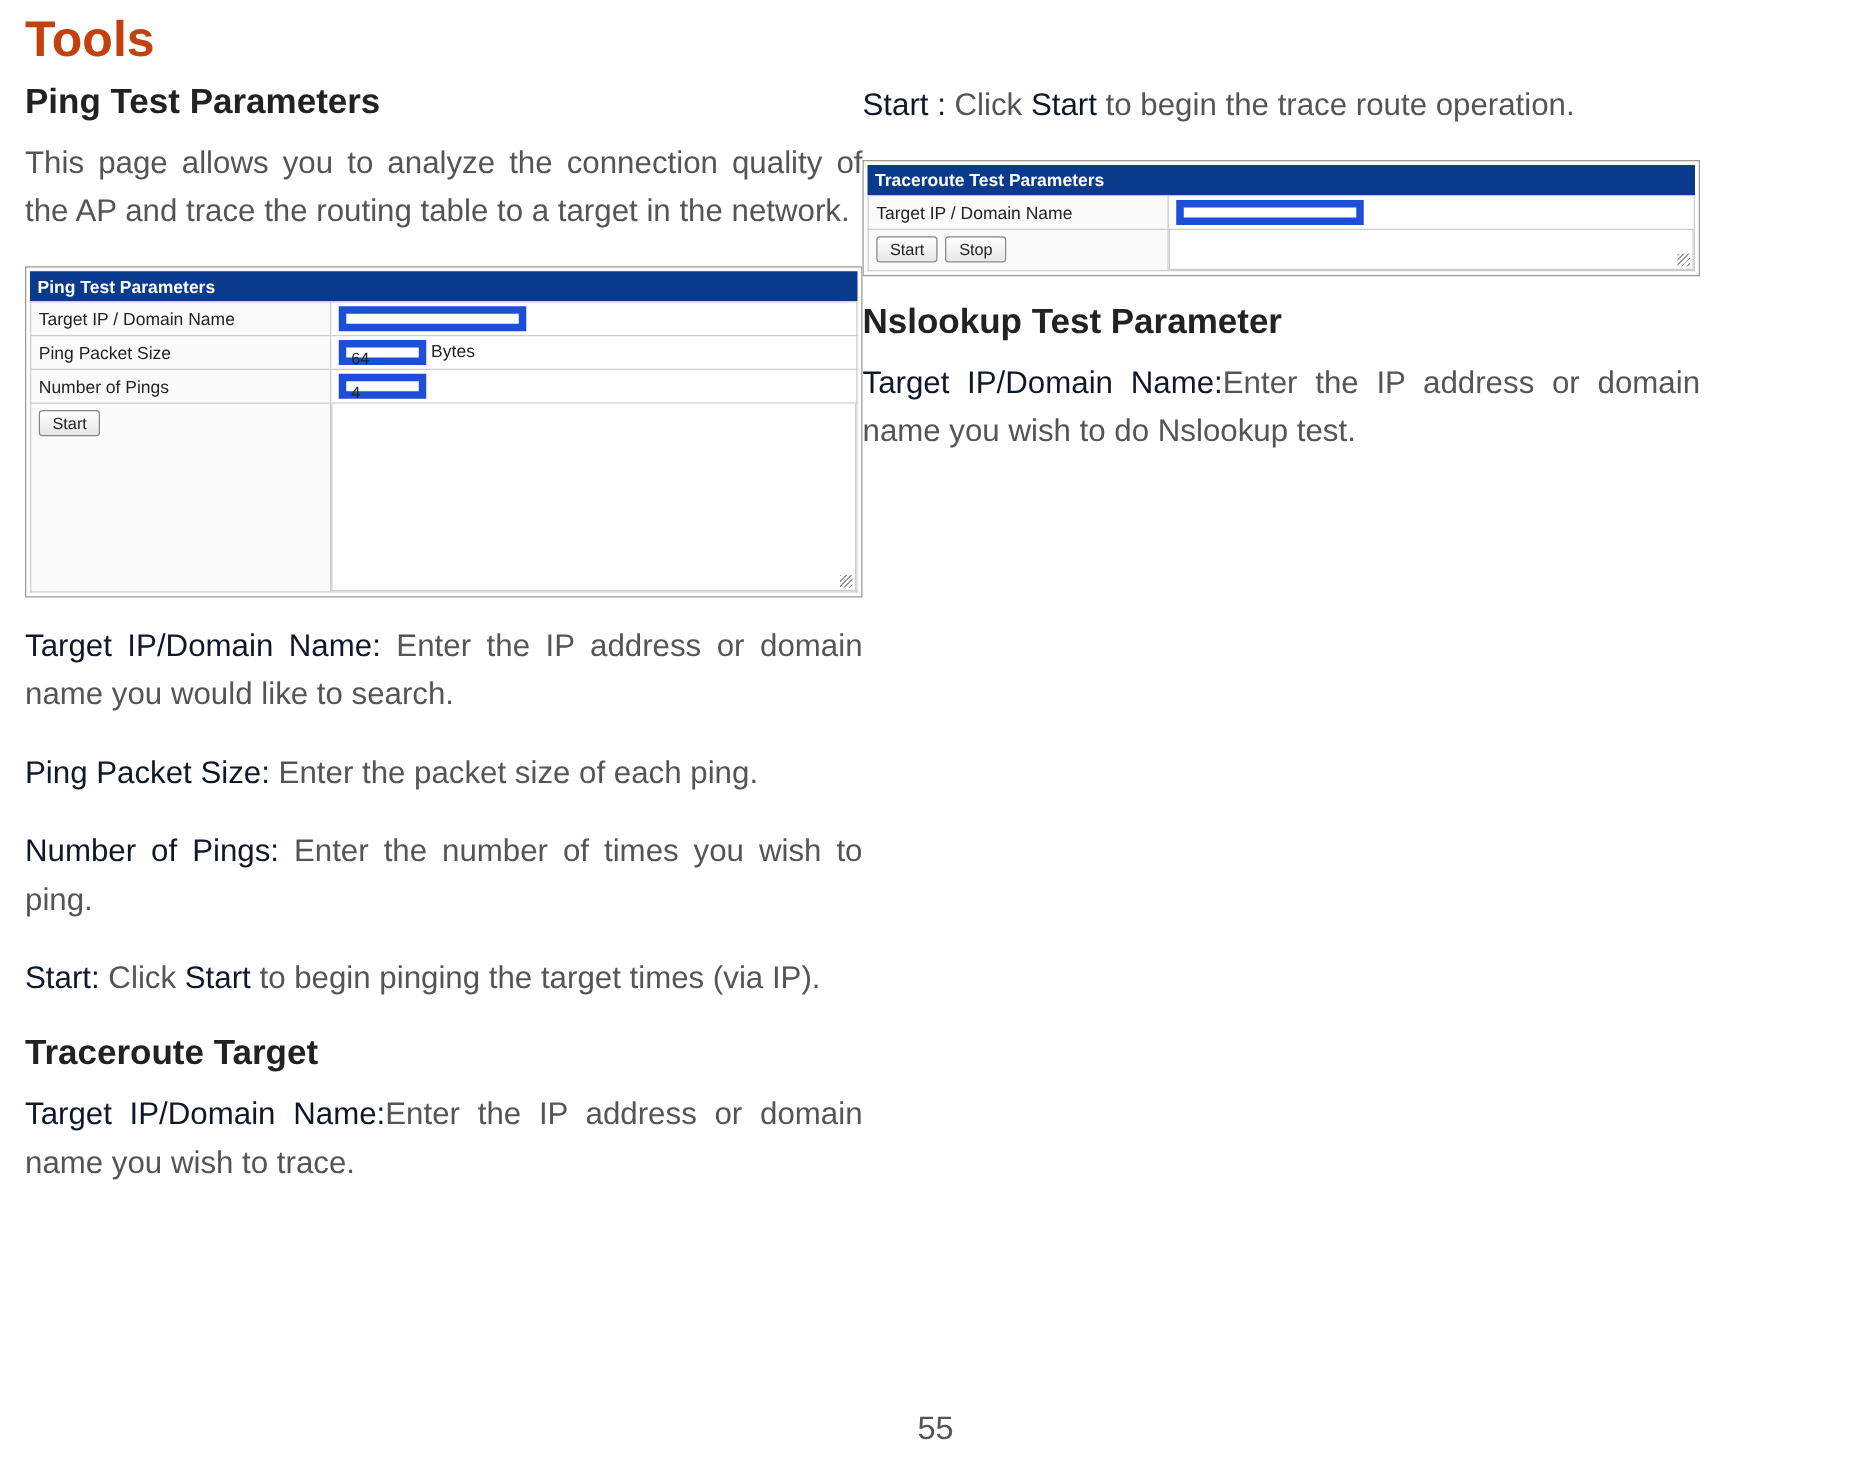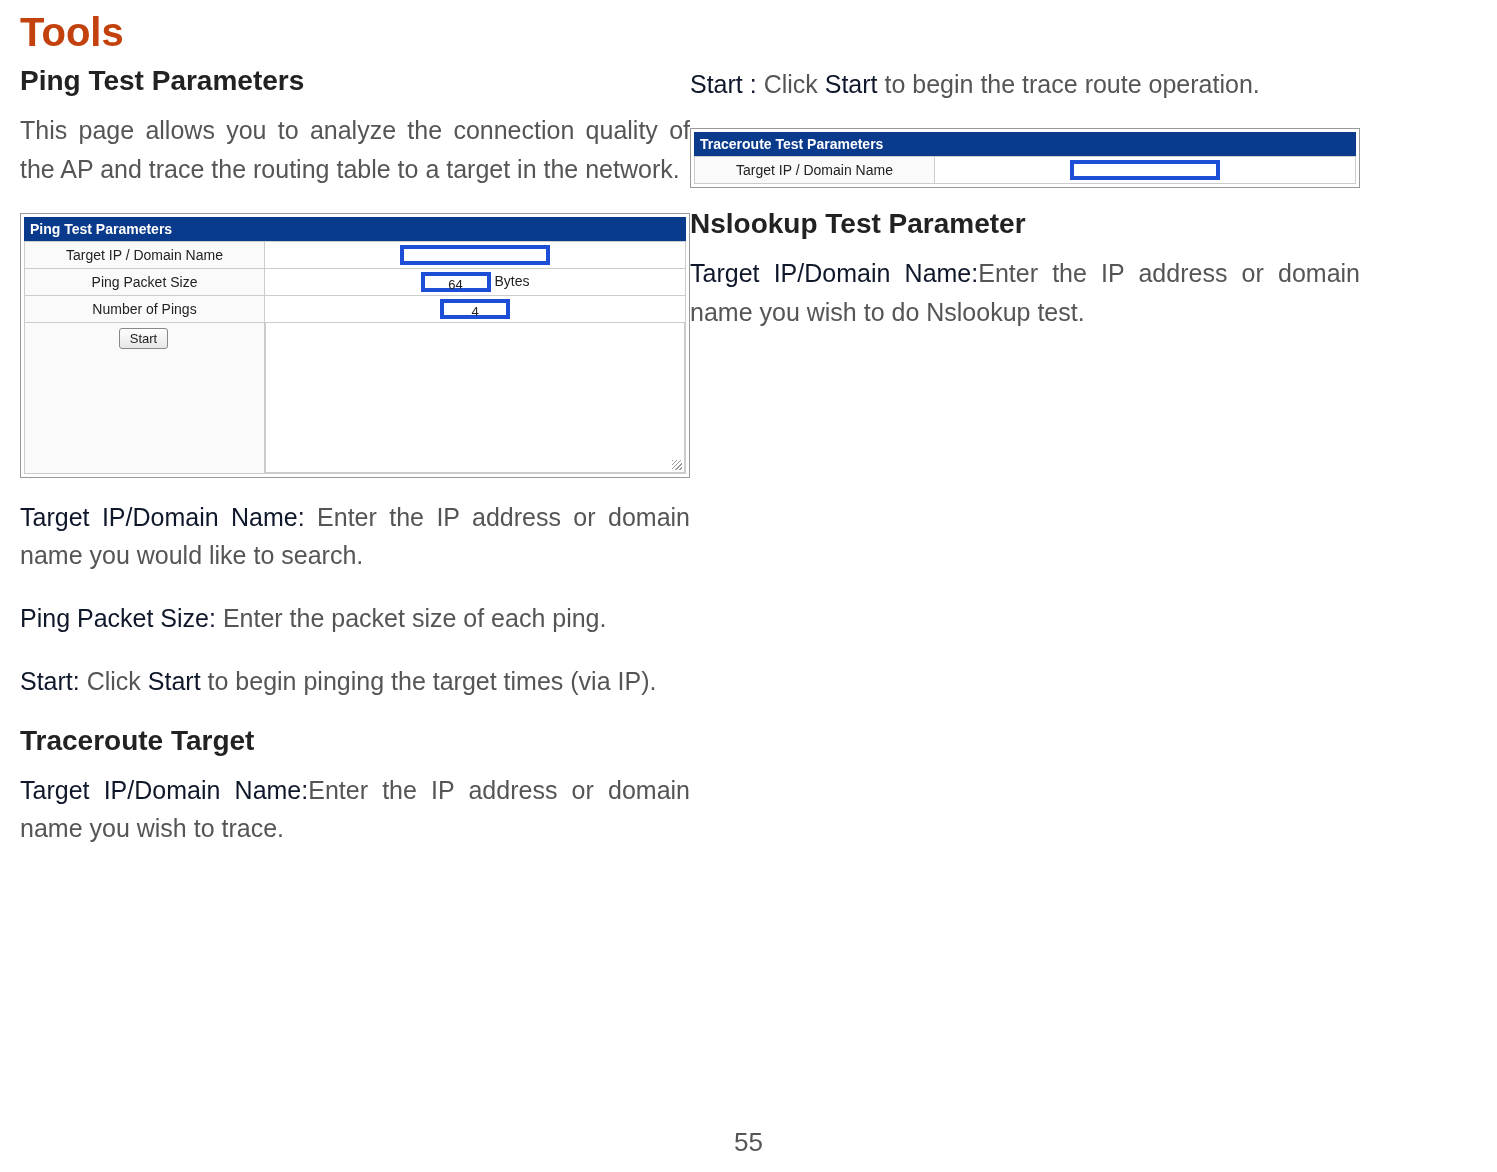--- a/index.html
+++ b/index.html
@@ -56,26 +56,25 @@
     border-collapse: collapse;
     font-size: 14px;
     color: #222;
   }
   .ss-table td {
     border: 1px solid #ccc;
     padding: 3px 6px;
     vertical-align: middle;
     height: 24px;
     background: #fff;
-    text-align: center;
   }
   .ss-table td:first-child { width: 240px; background: #fafafa; }
   .ss-input {
     display: inline-block;
-    border: 4px solid #1d4ed8;
+    border: 6px solid #1d4ed8;
     background: #fff;
     height: 20px;
     width: 70px;
     font-size: 13px;
     padding: 1px 4px;
     vertical-align: middle;
   }
   .ss-btn {
     display: inline-block;
     border: 1px solid #888;
@@ -161,20 +160,23 @@
     </div>
 
     <p class="body-text">
       <b>Target IP/Domain Name:</b><span> Enter the IP address or domain name you would like to search.</span>
     </p>
 
     <p class="body-text">
       <b>Ping Packet Size:</b><span> Enter the packet size of each ping.</span>
     </p>
 
+    <p class="body-text">
+      <b>Number of Pings:</b><span> Enter the number of times you wish to ping.</span>
+    </p>
 
     <p class="body-text">
       <b>Start:</b><span> Click </span><b>Start</b><span> to begin pinging the target times (via IP).</span>
     </p>
 
     <h2 class="section-title">Traceroute Target</h2>
 
     <p class="body-text">
       <b>Target IP/Domain Name:</b><span>Enter the IP address or domain name you wish to trace.</span>
     </p>
@@ -186,20 +188,31 @@
     </p>
 
     <div class="screenshot-box">
       <div class="ss-header">Traceroute Test Parameters</div>
       <table class="ss-table">
         <tbody>
             <tr>
           <td>Target IP / Domain Name</td>
           <td><span class="ss-input" style="width:150px"></span></td>
         </tr>
+        <tr>
+          <td>
+            <span class="ss-btn">Start</span>
+            <span class="ss-btn">Stop</span>
+          </td>
+          <td class="ping-output-cell">
+            <div class="ss-output ss-output-small">
+              <div class="resize-grip"></div>
+            </div>
+          </td>
+        </tr>
       </tbody>
         </table>
     </div>
 
     <h2 class="section-title">Nslookup Test Parameter</h2>
 
     <p class="body-text">
       <b>Target IP/Domain Name:</b><span>Enter the IP address or domain name you wish to do Nslookup test.</span>
     </p>
   </div>

